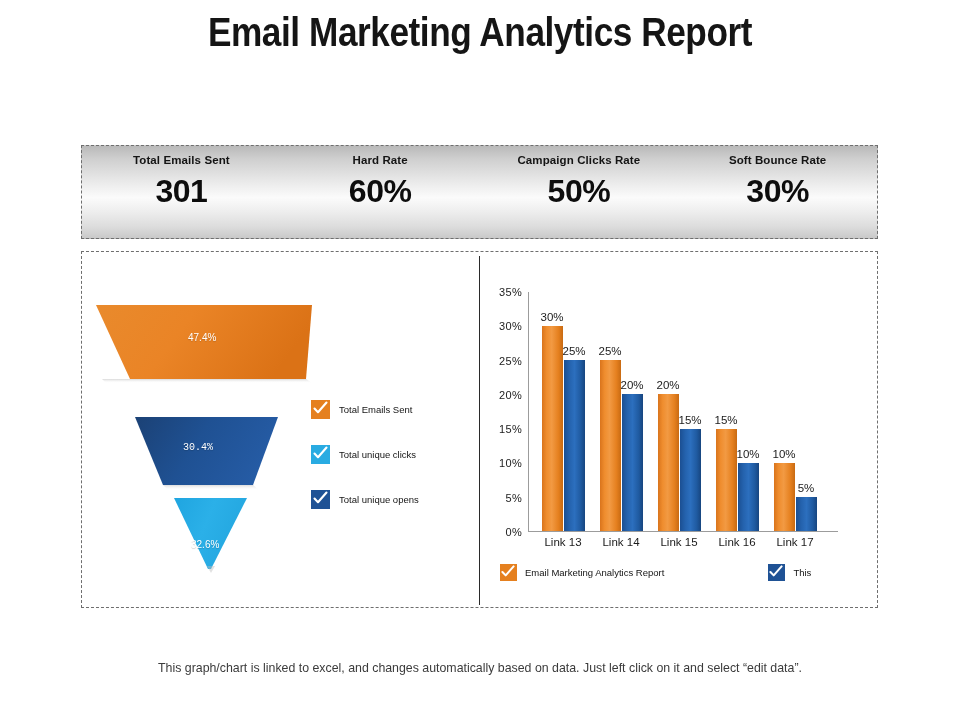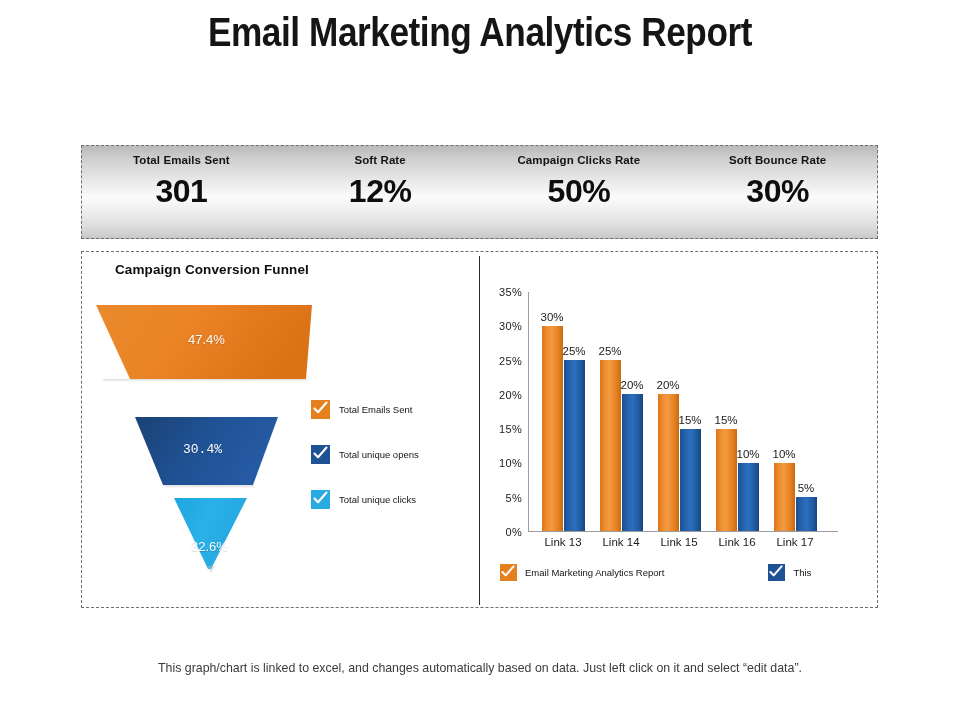--- a/index.html
+++ b/index.html
@@ -97,21 +97,21 @@
     white-space:nowrap;
   }
   #funnel-area{
     position:absolute;
     left:0; top:0; width:397px; height:356px;
   }
   .funnel-seg{position:absolute;}
   .funnel-seg svg{display:block;}
   .funnel-pct{
     position:absolute;
-    font-size:13px;
+    font-size:10px;
     color:#ffffff;
     white-space:nowrap;
     text-shadow:0 1px 1px rgba(0,0,0,.18);
   }
 
   
   #funnel-legend{
     position:absolute;
     left:229px; top:146px;
     width:160px;
@@ -226,39 +226,38 @@
 <div class="slide">
 
   <div id="page-title">Email Marketing Analytics Report</div>
 
   <div id="kpi-band">
     <div class="kpi">
       <div class="kpi-label">Total Emails Sent</div>
       <div class="kpi-value">301</div>
     </div>
     <div class="kpi">
-      <div class="kpi-label">Soft Rate</div>
-      <div class="kpi-value">12%</div>
+      <div class="kpi-label">Hard Rate</div>
+      <div class="kpi-value">60%</div>
     </div>
     <div class="kpi">
       <div class="kpi-label">Campaign Clicks Rate</div>
       <div class="kpi-value">50%</div>
     </div>
     <div class="kpi">
       <div class="kpi-label">Soft  Bounce Rate</div>
       <div class="kpi-value">30%</div>
     </div>
   </div>
 
   <div id="main-panel">
 
     <div id="panel-divider"></div>
 
     <div id="funnel-area">
-      <div id="funnel-title">Campaign Conversion Funnel</div>
 
       <div class="funnel-seg" style="left:14px;top:53px;">
         <svg width="216" height="78" viewBox="0 0 216 78">
           <defs>
             <linearGradient id="gOr" x1="0" y1="0" x2="1" y2="0.25">
               <stop offset="0" stop-color="#e98a2c"></stop>
               <stop offset="0.45" stop-color="#ea8426"></stop>
               <stop offset="1" stop-color="#db7216"></stop>
             </linearGradient>
             <linearGradient id="gShd" x1="0" y1="0" x2="0" y2="1">
@@ -309,34 +308,34 @@
       <div id="funnel-legend">
         <div class="lg-row">
           <span class="lg-swatch" style="background:#E5801F;">
             <svg width="15" height="15" viewBox="0 0 15 15">
                 <path d="M1.5 7.5 L5 11.2 L13.5 1.5" stroke="#ffffff" stroke-width="2.1" fill="none" stroke-linecap="round" stroke-linejoin="round"></path>
               </svg>
           </span>
           <span class="lg-text">Total Emails  Sent</span>
         </div>
         <div class="lg-row">
+          <span class="lg-swatch" style="background:#29ABE2;">
+            <svg width="15" height="15" viewBox="0 0 15 15">
+                <path d="M1.5 7.5 L5 11.2 L13.5 1.5" stroke="#ffffff" stroke-width="2.1" fill="none" stroke-linecap="round" stroke-linejoin="round"></path>
+              </svg>
+          </span>
+          <span class="lg-text">Total unique clicks</span>
+        </div>
+        <div class="lg-row">
           <span class="lg-swatch" style="background:#1F5295;">
             <svg width="15" height="15" viewBox="0 0 15 15">
                 <path d="M1.5 7.5 L5 11.2 L13.5 1.5" stroke="#ffffff" stroke-width="2.1" fill="none" stroke-linecap="round" stroke-linejoin="round"></path>
               </svg>
           </span>
           <span class="lg-text">Total unique opens</span>
-        </div>
-        <div class="lg-row">
-          <span class="lg-swatch" style="background:#29ABE2;">
-            <svg width="15" height="15" viewBox="0 0 15 15">
-                <path d="M1.5 7.5 L5 11.2 L13.5 1.5" stroke="#ffffff" stroke-width="2.1" fill="none" stroke-linecap="round" stroke-linejoin="round"></path>
-              </svg>
-          </span>
-          <span class="lg-text">Total unique clicks</span>
         </div>
       </div>
     </div>
 
     <div id="bar-area">
 
       <div class="ytick-wrap" style="top:280px;">
           <span class="ytick">0%</span>
         </div>
       <div class="ytick-wrap" style="top:245.7px;">

